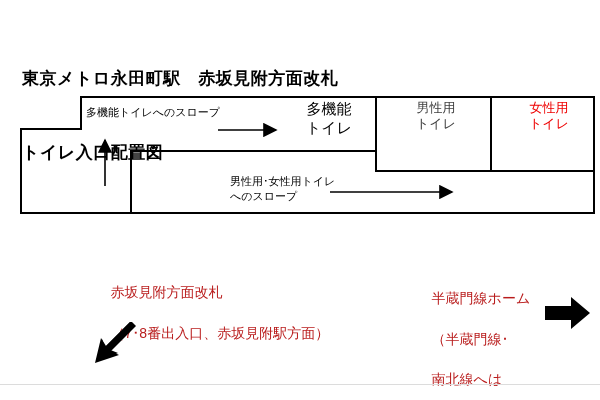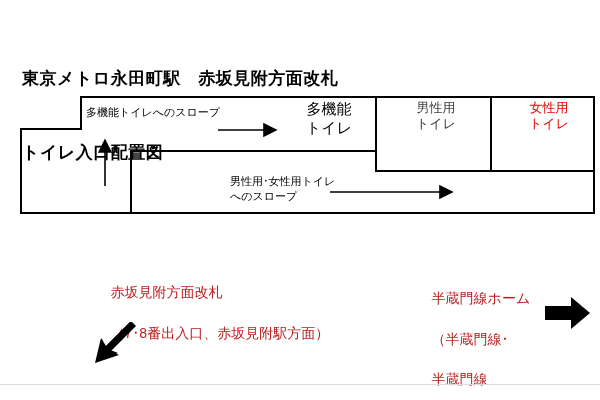--- a/index.html
+++ b/index.html
@@ -161,21 +161,21 @@
   </div>
 
   <div id="caption-left" class="caption">
     <span>赤坂見附方面改札</span><br>
     <span>（7･8番出入口、赤坂見附駅方面）</span>
   </div>
 
   <div id="caption-right" class="caption">
     <span>半蔵門線ホーム</span><br>
     <span>（半蔵門線･</span><br>
-    <span>半蔵門線</span><br>
+    <span>南北線へは</span><br>
     <span>半蔵門線</span><br>
     
   </div>
 
   <svg id="arrow-left" class="abs" viewBox="0 0 46 42">
     <path d="M41,2 L16,27 L26,31 L4,40 L10,17 L13,25 L38,0 Z" fill="#000000"></path>
     <path d="M3,41 L9,16 L14,24 L39,-1 L44,4 L19,29 L27,33 Z" fill="#000000"></path>
   </svg>
 
   <svg id="arrow-right" class="abs" viewBox="0 0 46 34">

